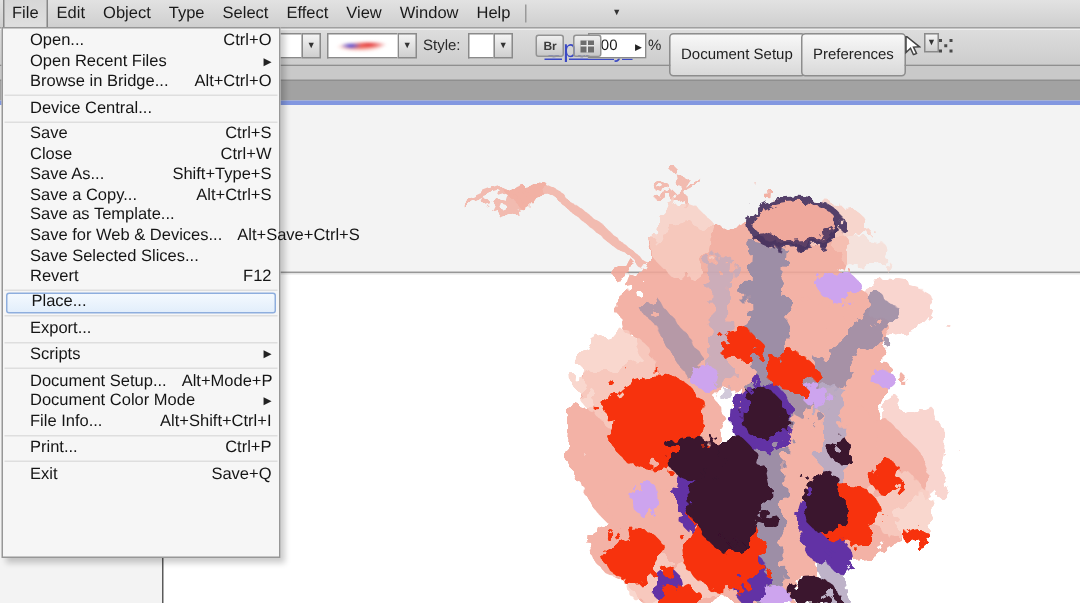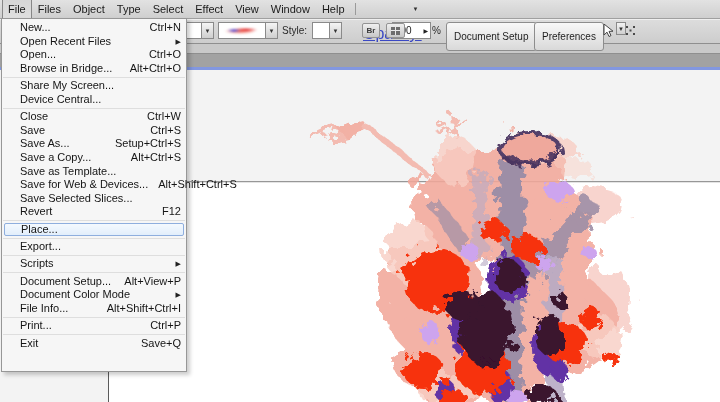--- a/index.html
+++ b/index.html
@@ -251,84 +251,77 @@
   <div class="cb-abs" style="left:626px;top:7px;">
     <span class="dots-ico">
         <b></b>
       </span>
   </div>
 </div>
 
 <div class="menubar">
   <span style="display:flex;align-items:center;">
       <span class="mb-item open">File</span>
-      <span class="mb-item">Files</span>
+      <span class="mb-item">Edit</span>
       <span class="mb-item">Object</span>
       <span class="mb-item">Type</span>
       <span class="mb-item">Select</span>
       <span class="mb-item">Effect</span>
       <span class="mb-item">View</span>
       <span class="mb-item">Window</span>
       <span class="mb-item">Help</span>
     </span>
   <span class="mb-sep"></span>
   <span class="mb-btn">Br</span>
   <span class="mb-btn">
       <span class="grid-ico"></span>
     </span>
   <span class="mb-caret">▼</span>
 </div>
 
 <div class="file-menu">
     <div class="menu-row">
-      <span class="ml">New...</span>
-      <span class="ms">Ctrl+N</span>
+      <span class="ml">Open...</span>
+      <span class="ms">Ctrl+O</span>
     </div>
     <div class="menu-row">
       <span class="ml">Open Recent Files</span>
       <span class="sub">▶</span>
     </div>
     <div class="menu-row">
-      <span class="ml">Open...</span>
-      <span class="ms">Ctrl+O</span>
-    </div>
-    <div class="menu-row">
       <span class="ml">Browse in Bridge...</span>
       <span class="ms">Alt+Ctrl+O</span>
     </div>
     <div class="menu-sep"></div>
     <div class="menu-row">
-      <span class="ml">Share My Screen...</span>
-    </div>
-    <div class="menu-row">
       <span class="ml">Device Central...</span>
     </div>
     <div class="menu-sep"></div>
+    <div class="menu-row">
+      <span class="ml">Save</span>
+      <span class="ms">Ctrl+S</span>
+    </div>
     <div class="menu-row">
       <span class="ml">Close</span>
       <span class="ms">Ctrl+W</span>
     </div>
     <div class="menu-row">
-      <span class="ml">Save</span>
-      <span class="ms">Ctrl+S</span>
-    </div>
-    <div class="menu-row">
       <span class="ml">Save As...</span>
-      <span class="ms">Setup+Ctrl+S</span>
+      <span class="ms">Shift+Type+S</span>
     </div>
     <div class="menu-row">
       <span class="ml">Save a Copy...</span>
       <span class="ms">Alt+Ctrl+S</span>
     </div>
     <div class="menu-row">
       <span class="ml">Save as Template...</span>
     </div>
     <div class="menu-row">
       <span class="ml">Save for Web &amp; Devices...</span>
-      <span class="ms">Alt+Shift+Ctrl+S</span>
+      <span class="ms">Alt+Save+Ctrl+S</span>
     </div>
     <div class="menu-row">
       <span class="ml">Save Selected Slices...</span>
     </div>
     <div class="menu-row">
       <span class="ml">Revert</span>
       <span class="ms">F12</span>
     </div>
     <div class="menu-sep"></div>
     <div class="menu-row hl">
@@ -339,21 +332,21 @@
       <span class="ml">Export...</span>
     </div>
     <div class="menu-sep"></div>
     <div class="menu-row">
       <span class="ml">Scripts</span>
       <span class="sub">▶</span>
     </div>
     <div class="menu-sep"></div>
     <div class="menu-row">
       <span class="ml">Document Setup...</span>
-      <span class="ms">Alt+View+P</span>
+      <span class="ms">Alt+Mode+P</span>
     </div>
     <div class="menu-row">
       <span class="ml">Document Color Mode</span>
       <span class="sub">▶</span>
     </div>
     <div class="menu-row">
       <span class="ml">File Info...</span>
       <span class="ms">Alt+Shift+Ctrl+I</span>
     </div>
     <div class="menu-sep"></div>

